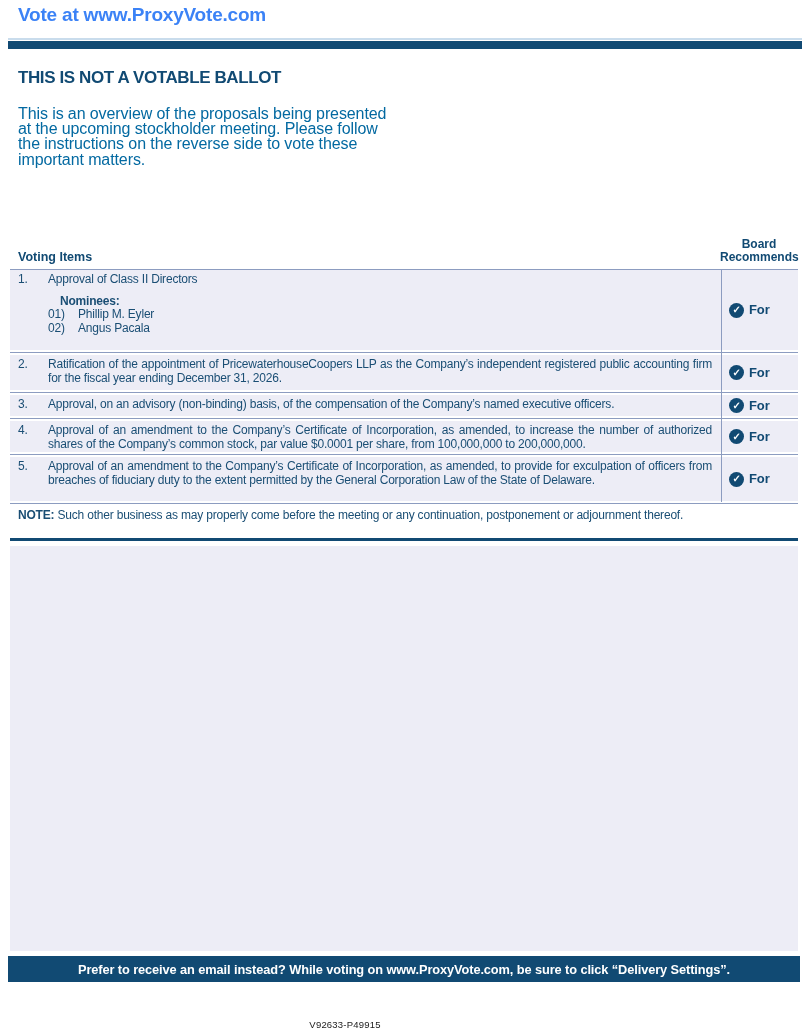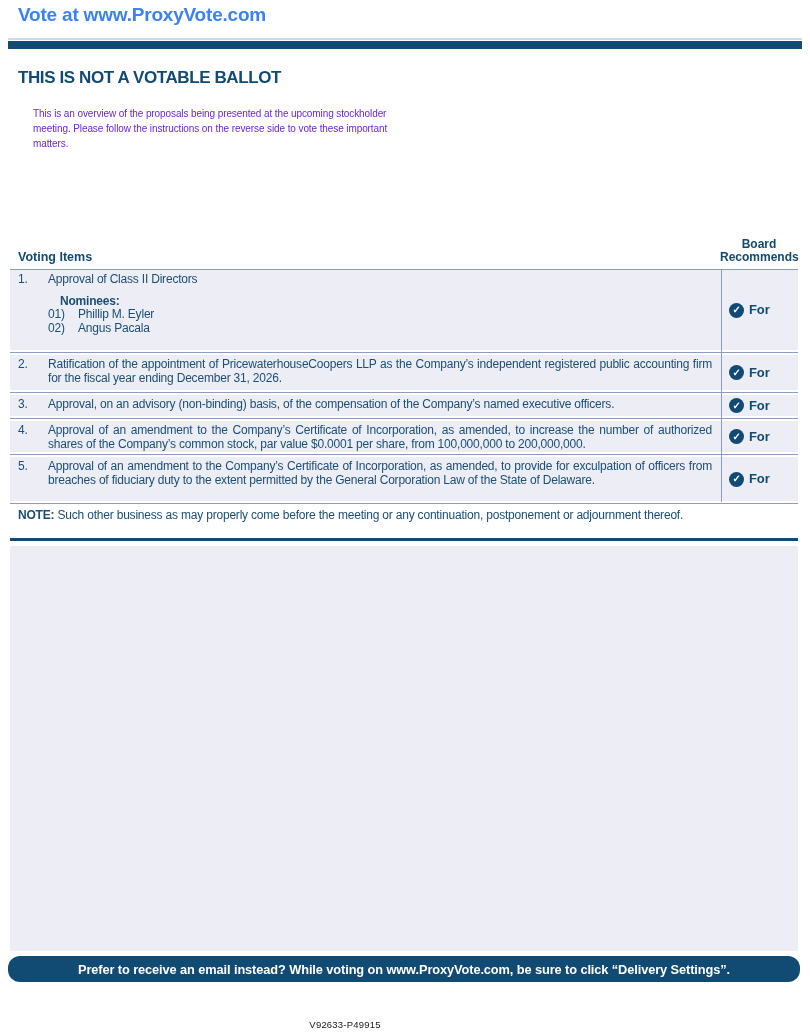--- a/index.html
+++ b/index.html
@@ -16,21 +16,21 @@
   }
   .rule-light { position:absolute; left:8px; top:38px; width:794px; height:2px; background:#c9dcec; }
   .rule-dark  { position:absolute; left:8px; top:41px; width:794px; height:8px; background:#114a73; }
 
   .title {
     position:absolute; left:18px; top:68px;
     font-size:17px; font-weight:bold; color:#114a73; letter-spacing:-0.4px;
   }
   .intro {
     position:absolute; left:18px; top:106px; width:372px;
-    font-size:10px; line-height:15.2px; color:#6d28d9; letter-spacing:-0.1px;margin-left:15px;
+    font-size:16px; line-height:15.2px; color:#0369a1; letter-spacing:-0.1px;
   }
 
   
   .col-items {
     position:absolute; left:18px; top:250px;
     font-size:12.5px; font-weight:bold; color:#114a73;
   }
   .col-rec-hdr {
     position:absolute; left:720px; top:238px; width:78px;
     font-size:12px; font-weight:bold; color:#114a73; text-align:center; line-height:13px;
@@ -74,21 +74,21 @@
   .note-rule { height:3px; background:#114a73; }
 
   
   .big-block {
     position:absolute; left:10px; top:546px; width:788px; height:405px; background:#ededf6;
   }
 
   
   .footer-bar {
     position:absolute; left:8px; top:956px; width:792px; height:26px; background:#114a73;
-    display:flex; align-items:center; justify-content:center;border-radius:12px;
+    display:flex; align-items:center; justify-content:center;
   }
   .footer-bar span { color:#ffffff; font-size:12.8px; font-weight:bold; letter-spacing:-0.1px; }
   .doc-code {
     position:absolute; left:260px; top:1019px; width:170px; text-align:center;
     font-size:9.5px; color:#1a1a1a; letter-spacing:0.2px;
   }
 </style>
 </head>
 <body>
 

